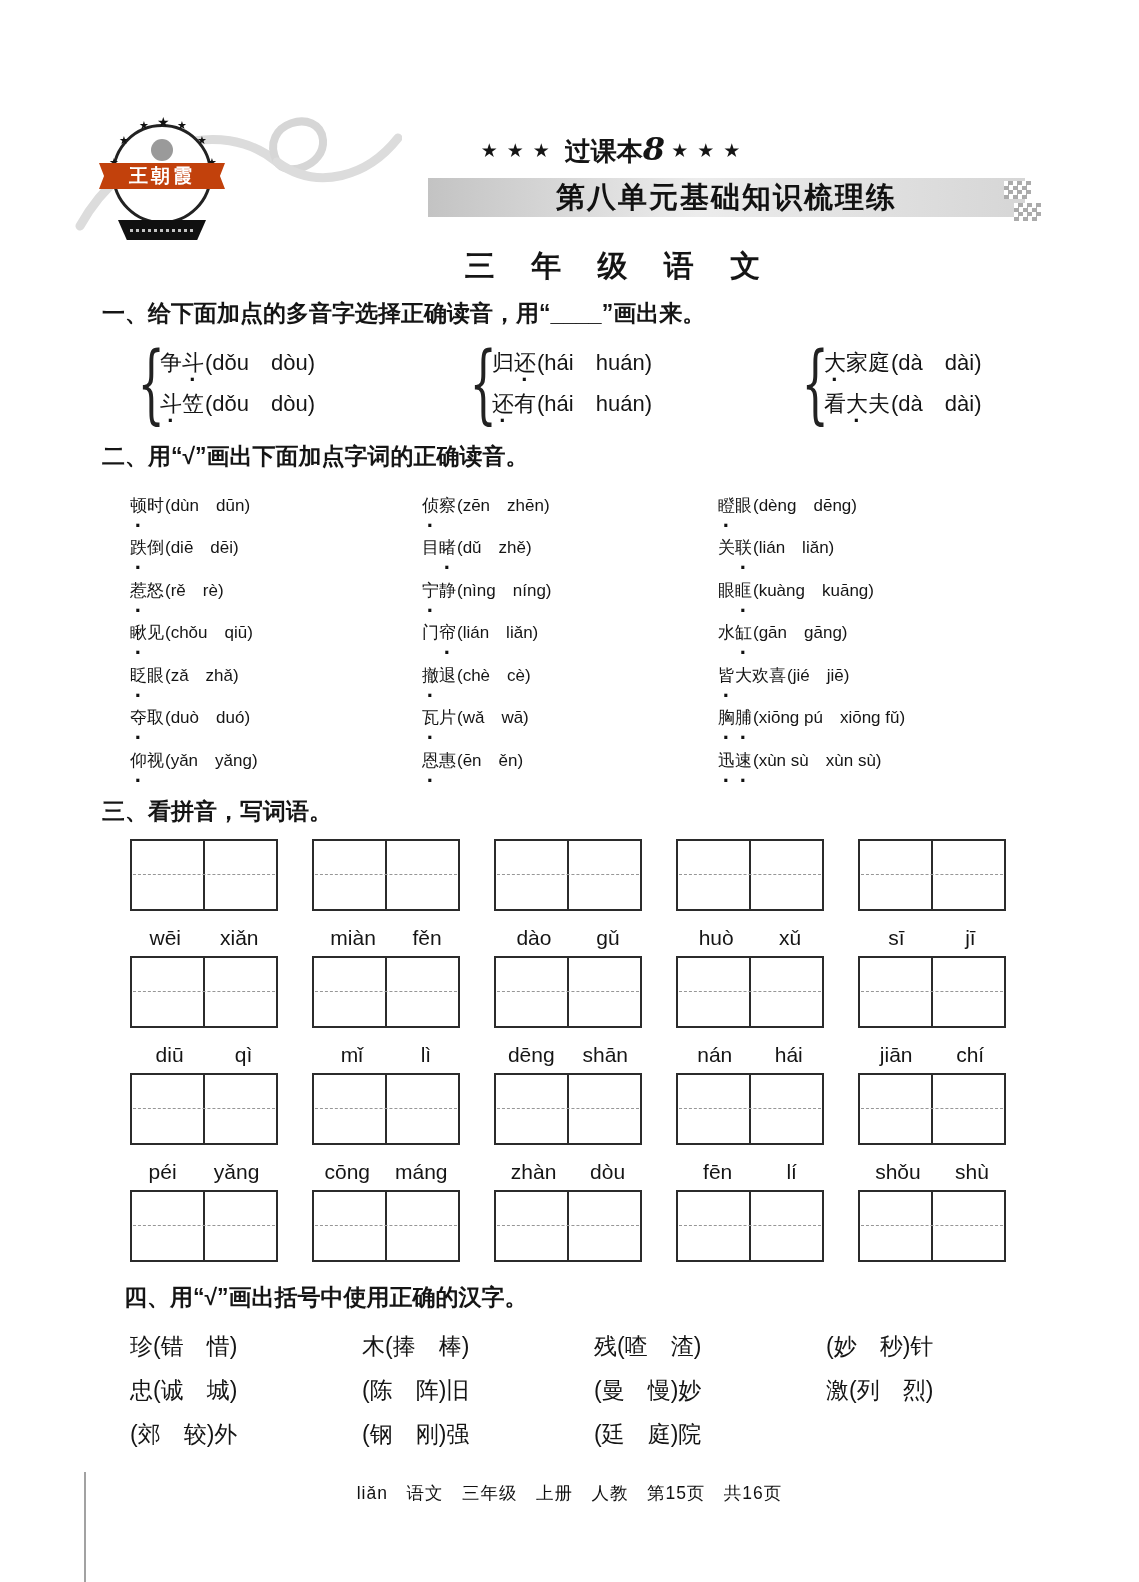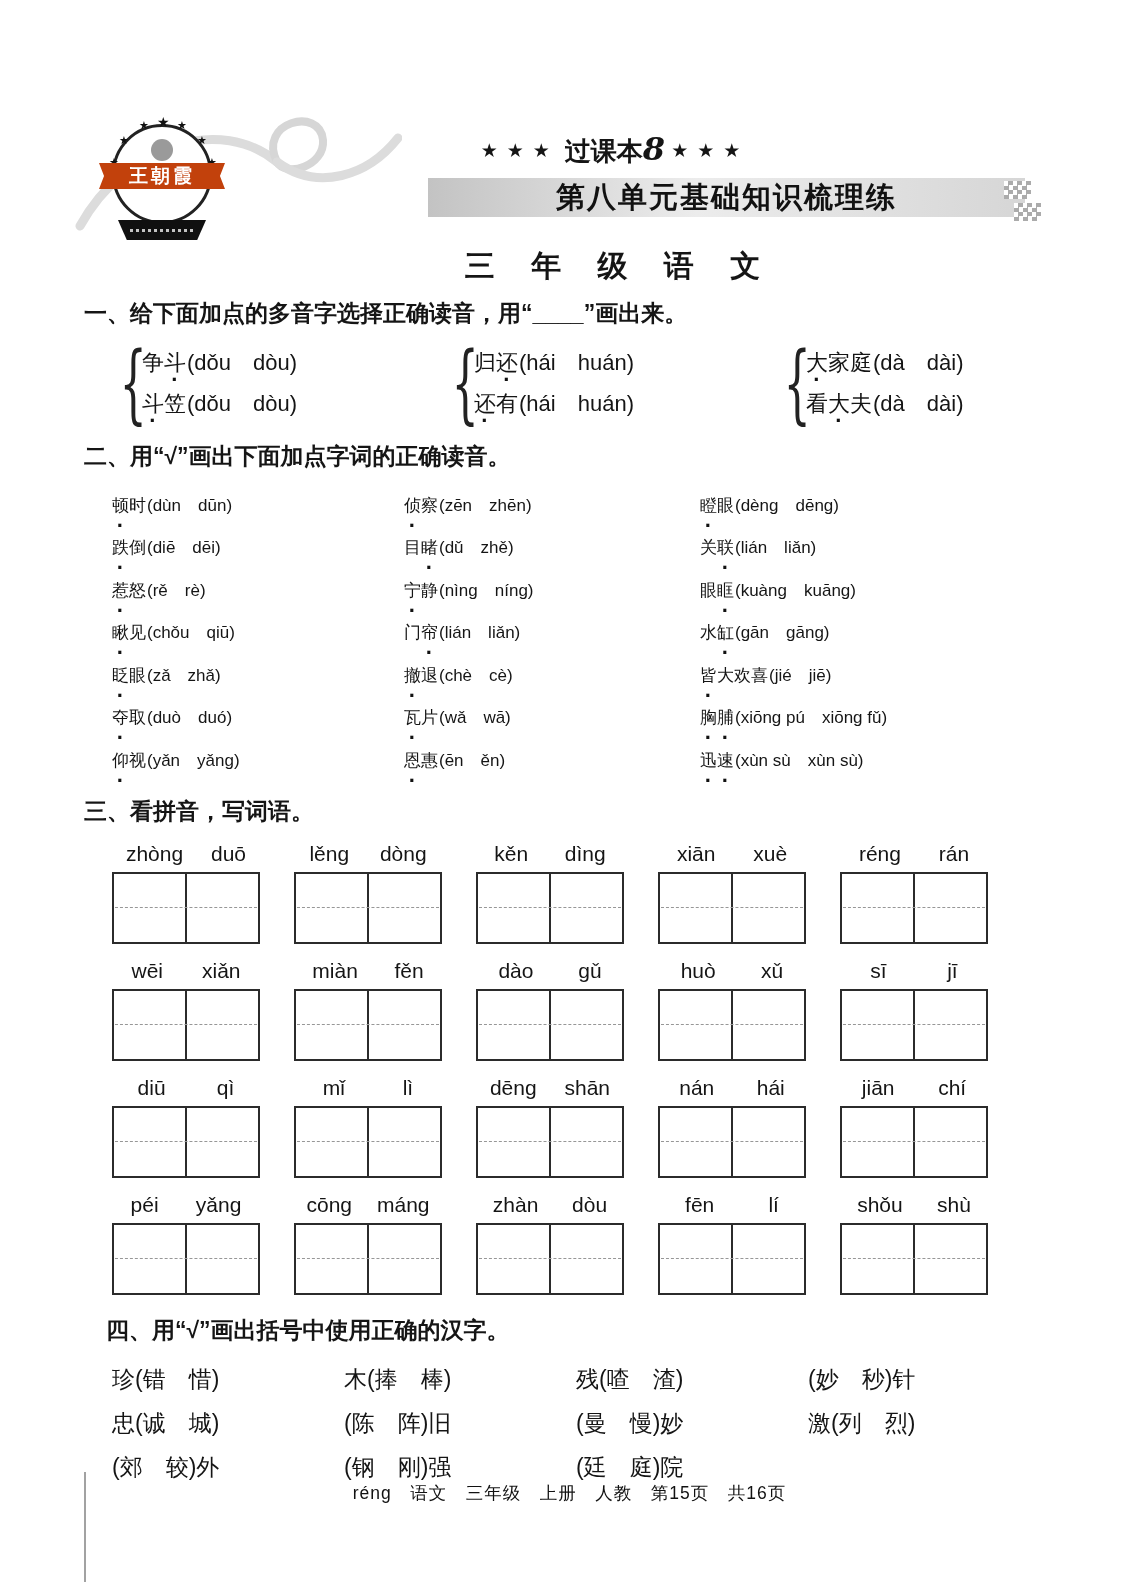--- a/index.html
+++ b/index.html
@@ -35,21 +35,21 @@
   .unit-bar span{font-size:29px;font-weight:900;letter-spacing:2px;color:#111;}
   .checker{position:absolute;width:27px;height:18px;
     background:repeating-conic-gradient(#ababab 0% 25%,#ffffff 0% 50%);background-size:9px 9px;}
   .checker.c1{left:1004px;top:181px;}
   .checker.c2{left:1014px;top:203px;}
 
   .grade-title{position:absolute;top:246px;left:50px;width:1139px;text-align:center;
     font-size:30px;font-weight:bold;letter-spacing:14px;}
 
   
-  #content{position:absolute;left:84px;top:298px;width:992px;}
+  #content{position:absolute;left:102px;top:298px;width:992px;}
   .sec-title{font-size:23px;font-weight:bold;margin:0 0 12px 0;}
 
   
   .s1-groups{display:flex;margin-left:28px;margin-bottom:6px;}
   .s1-group{display:flex;align-items:center;width:332px;}
   .s1-group:last-child{width:auto;flex:1;}
   .brace{font-family:"DejaVu Serif",serif;font-size:86px;font-weight:400;line-height:84px;
     display:inline-block;transform:scaleX(.5);transform-origin:center;width:30px;color:#222;}
   .s1-line{height:41px;display:flex;align-items:center;font-size:22px;white-space:nowrap;}
   .pinyin{margin-left:1px;}
@@ -252,42 +252,20 @@
           <span class="pinyin">(ēn　ěn)</span>
         </div>
         <div class="s2-item">
           <span class="word"><span class="char dotted">迅</span><span class="char dotted">速</span></span>
           <span class="pinyin">(xùn sù　xùn sù)</span>
         </div>
       </div>
 
     <div class="sec-title mt14">三、看拼音，写词语。</div>
     <div class="s3-block" id="s3-block">
-        <div class="pin-row">
-          <div class="pin-pair">
-            <span class="syl">zhòng</span>
-            <span class="syl">duō</span>
-          </div>
-          <div class="pin-pair">
-            <span class="syl">lěng</span>
-            <span class="syl">dòng</span>
-          </div>
-          <div class="pin-pair">
-            <span class="syl">kěn</span>
-            <span class="syl">dìng</span>
-          </div>
-          <div class="pin-pair">
-            <span class="syl">xiān</span>
-            <span class="syl">xuè</span>
-          </div>
-          <div class="pin-pair">
-            <span class="syl">réng</span>
-            <span class="syl">rán</span>
-          </div>
-        </div>
         <div class="grid-row">
           <div class="wgrid">
             <div class="wcell"></div>
             <div class="wcell"></div>
           </div>
           <div class="wgrid">
             <div class="wcell"></div>
             <div class="wcell"></div>
           </div>
           <div class="wgrid">
@@ -447,15 +425,15 @@
         <div class="s4-item">(陈　阵)旧</div>
         <div class="s4-item">(曼　慢)妙</div>
         <div class="s4-item">激(列　烈)</div>
         <div class="s4-item">(郊　较)外</div>
         <div class="s4-item">(钢　刚)强</div>
         <div class="s4-item">(廷　庭)院</div>
       </div>
 
   </div>
 
-  <div class="footer">réng　语文　三年级　上册　人教　第15页　共16页</div>
+  <div class="footer">liǎn　语文　三年级　上册　人教　第15页　共16页</div>
   <div class="corner-line"></div>
 </div>
 
 </body></html>

